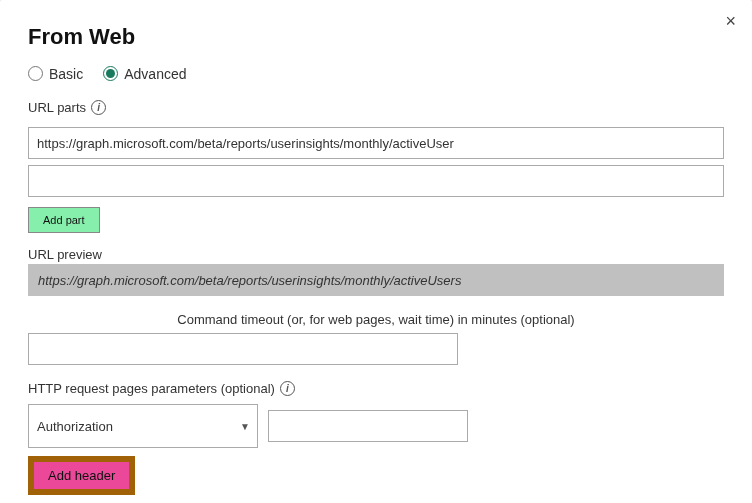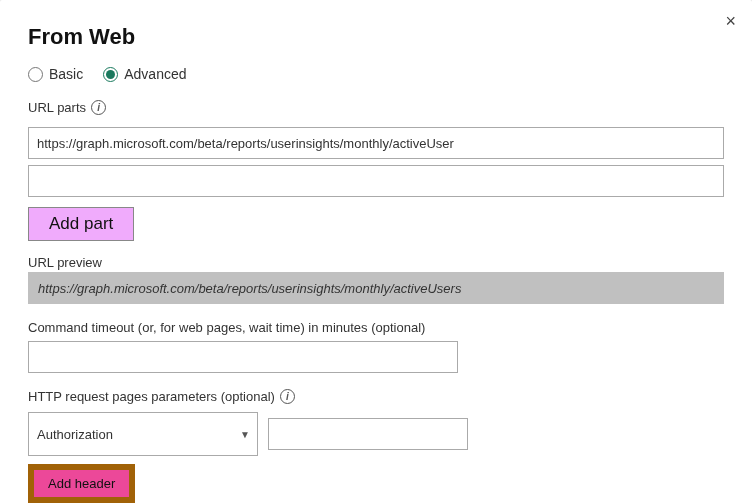--- a/index.html
+++ b/index.html
@@ -38,21 +38,21 @@
       color: #111;
     }
     .radio-group {
       display: flex;
       align-items: center;
       gap: 20px;
       margin-bottom: 18px;
     }
     .radio-label {
       display: flex;
-      align-items: center;
+      align-items: flex-start;
       gap: 6px;
       font-size: 14px;
       color: #333;
       cursor: pointer;
     }
     .radio-label input[type="radio"] {
       accent-color: #1a7a5e;
       width: 15px;
       height: 15px;
       cursor: pointer;
@@ -85,23 +85,23 @@
       border: 1px solid #aaa;
       padding: 0 8px;
       font-size: 13px;
       color: #333;
       outline: none;
       margin-bottom: 6px;
     }
     .add-part-btn {
       margin-top: 4px;
       margin-bottom: 14px;
-      padding: 6px 20px;
-      font-size: 17px;
-      background: #f0abfc;
+      padding: 6px 14px;
+      font-size: 11px;
+      background: #86efac;
       border: 1px solid #888;
       cursor: pointer;
       color: #111;
     }
     .url-preview-label {
       font-size: 13px;
       color: #333;
       margin-bottom: 2px;
     }
     .url-preview-box {
@@ -113,20 +113,21 @@
       margin-bottom: 16px;
       min-height: 32px;
       display: flex;
       align-items: center;
       word-break: break-all;
     }
     .command-timeout-label {
       font-size: 13px;
       color: #333;
       margin-bottom: 6px;
+      text-align: center;
     }
     .command-timeout-input {
       width: 430px;
       height: 32px;
       border: 1px solid #aaa;
       padding: 0 8px;
       font-size: 13px;
       margin-bottom: 16px;
       outline: none;
     }

